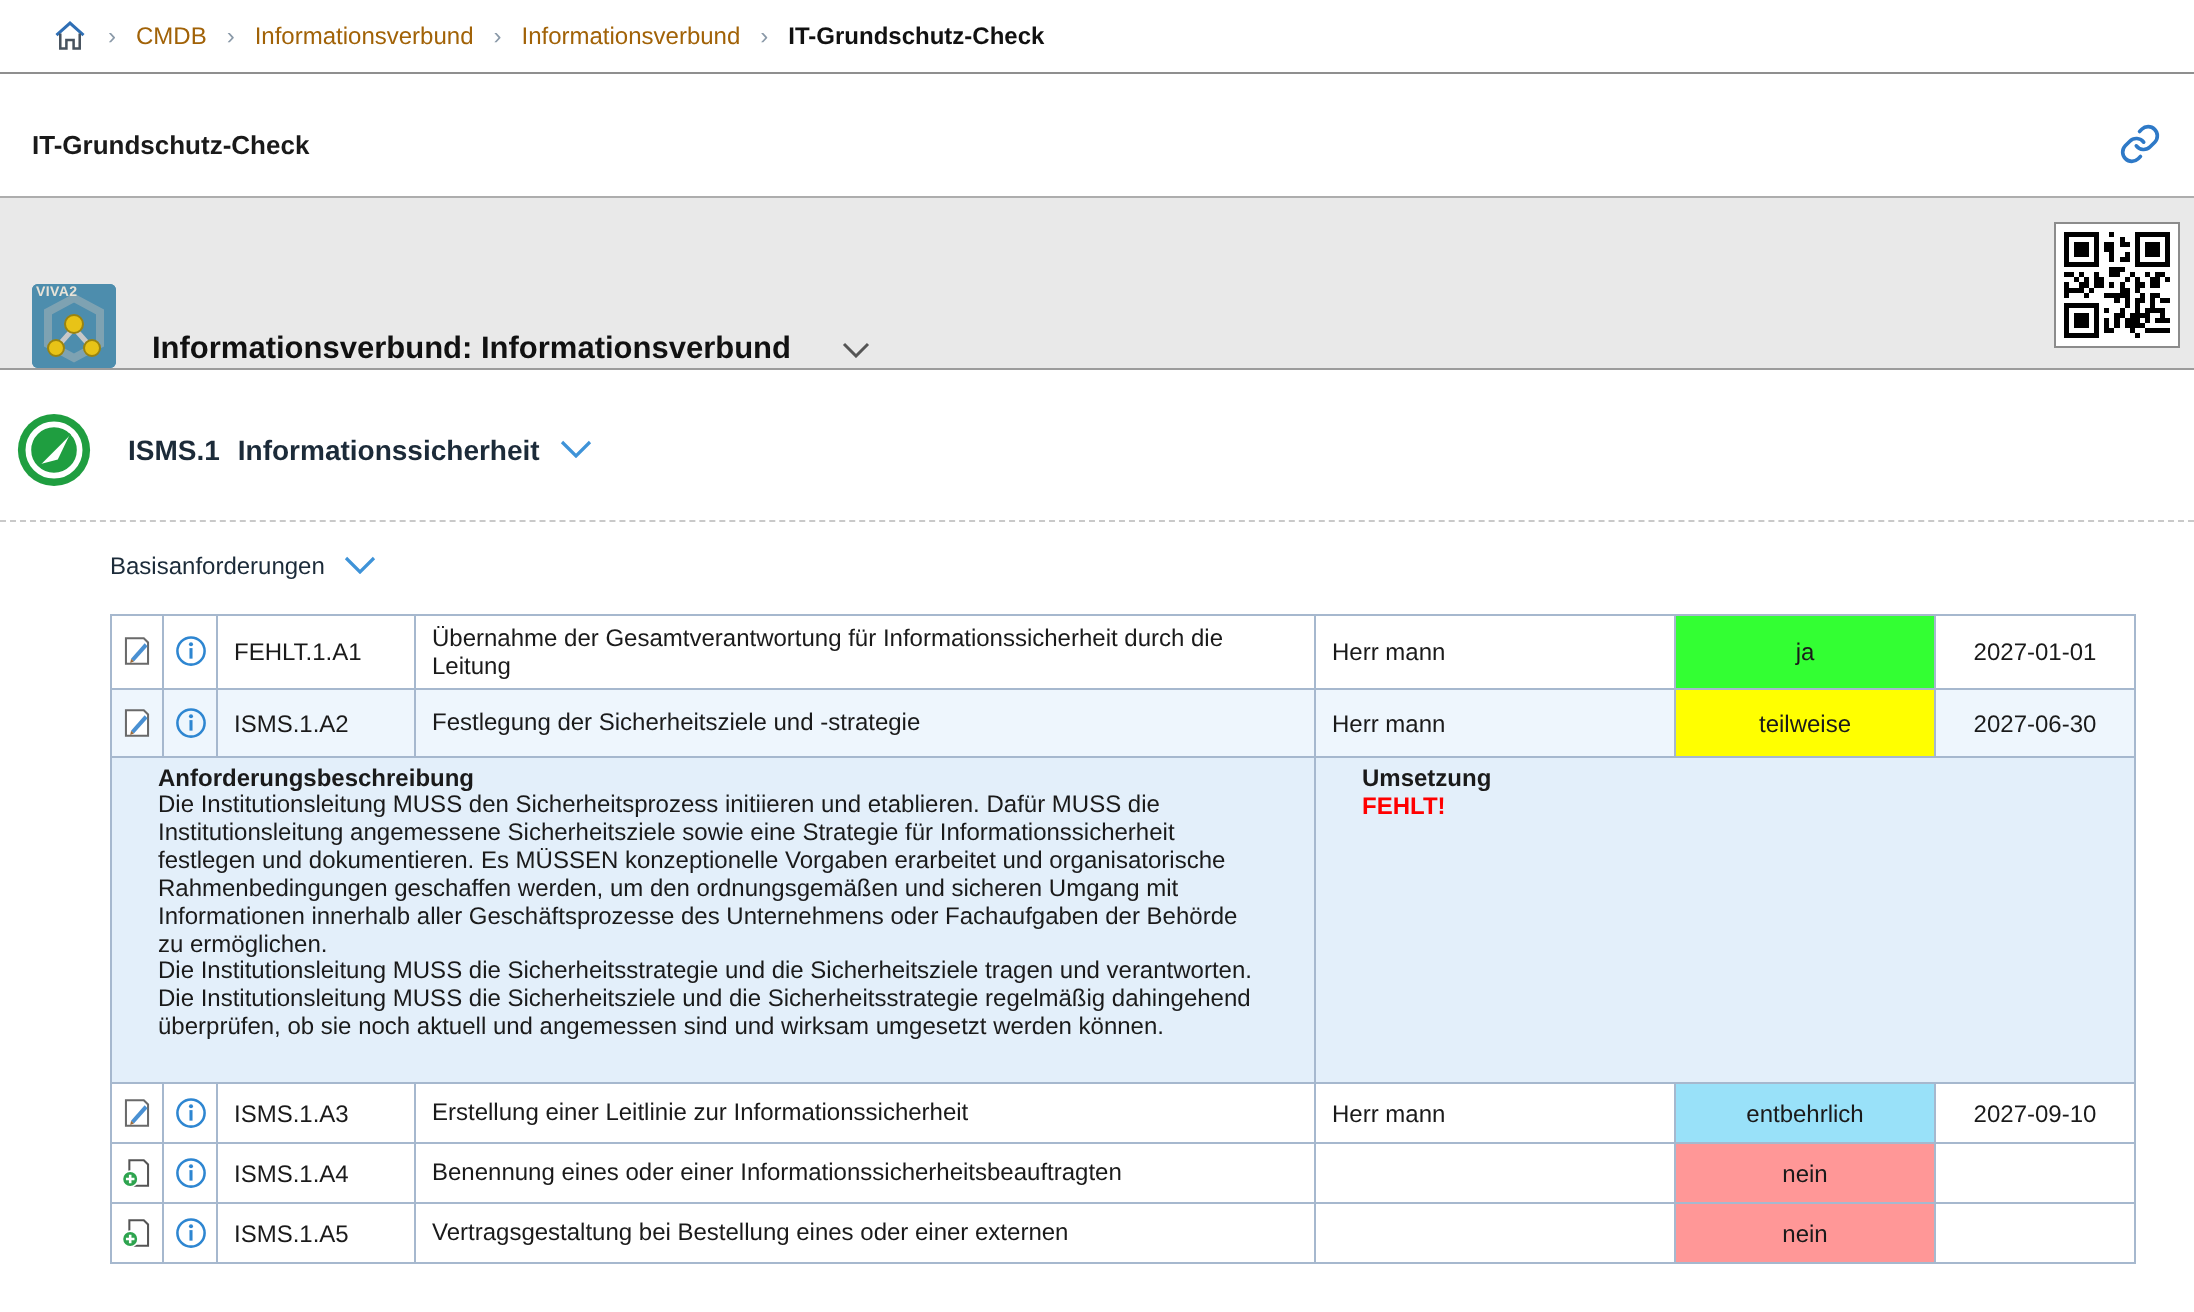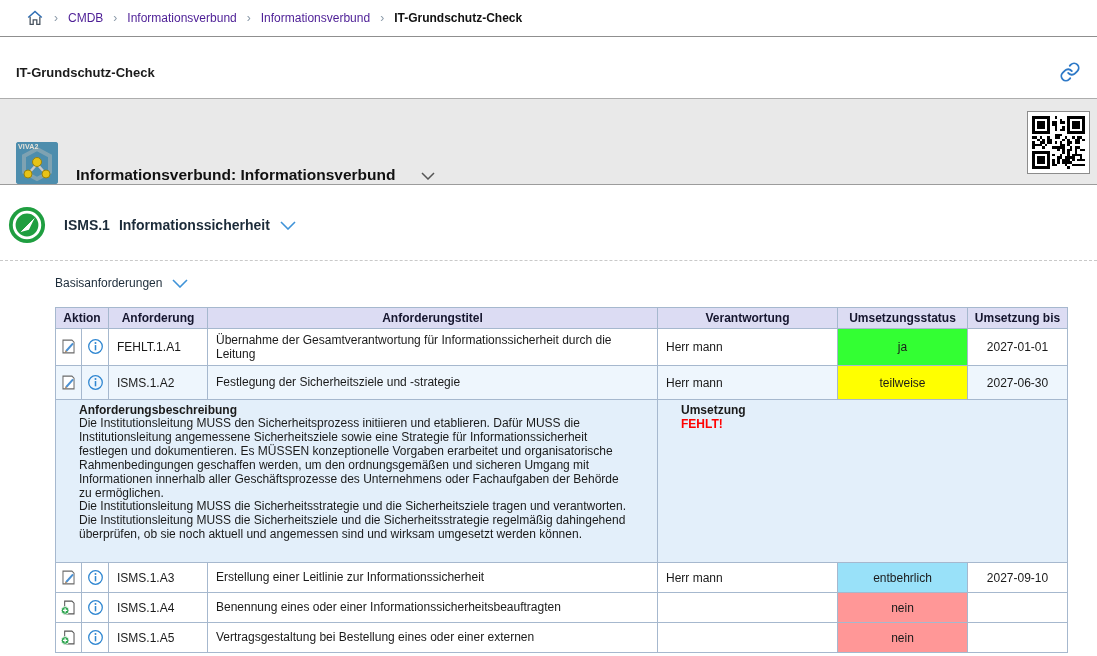--- a/index.html
+++ b/index.html
@@ -3,21 +3,21 @@
 <meta charset="utf-8">
 <style>
   * { margin:0; padding:0; box-sizing:border-box; }
   html,body { width:1097px; height:656px; overflow:hidden; background:#fff;
               font-family:"Liberation Sans", sans-serif; color:#1a1a1a; }
 
   
   .crumbbar { height:37px; display:flex; align-items:center; padding-left:26px;
               border-bottom:1px solid #8f8f8f; background:#fff; }
   .crumbbar .sep { color:#8a99a8; margin:0 10px; font-size:12px; }
-  .crumb { font-size:12px; color:#4c1d95; text-decoration:none; cursor:pointer; }
+  .crumb { font-size:12px; color:#a16207; text-decoration:none; cursor:pointer; }
   .crumb.current { font-weight:bold; color:#111; }
   .home-ic { width:18px; height:18px; display:inline-block; cursor:pointer; }
 
   
   .titlebar { position:relative; height:61px; background:#fff; }
   .page-title { position:absolute; left:16px; top:28px; font-size:13px; font-weight:bold; }
   .link-ic { position:absolute; right:16px; top:24px; width:22px; height:22px; cursor:pointer; }
 
   
   .banner { position:relative; height:87px; background:#e9e9e9;
@@ -362,28 +362,20 @@
   <colgroup>
     <col style="width:26px">
       <col style="width:27px">
       <col style="width:99px">
       <col style="width:450px">
     <col style="width:180px">
       <col style="width:130px">
       <col style="width:100px">
   </colgroup>
   <tbody>
-      <tr>
-    <th colspan="2">Aktion</th>
-    <th>Anforderung</th>
-    <th>Anforderungstitel</th>
-    <th>Verantwortung</th>
-    <th>Umsetzungsstatus</th>
-    <th>Umsetzung bis</th>
-  </tr>
 
   <tr style="height:37px;">
     <td class="c-act"><span class="actbtn">
       <svg viewBox="0 0 20 20" width="17" height="17">
               <path d="M3.5 2.5 H14 L16.5 5 V17.5 H3.5 Z" fill="#fff" stroke="#6a6a6a" stroke-width="1.2"></path>
               <path d="M6.5 14.5 L14.5 5.5 L16.2 7.2 L8.2 16.2 Z" fill="#4a90d2"></path>
               <path d="M6.5 14.5 L6 17 L8.2 16.2 Z" fill="#9b6b3c"></path>
             </svg></span></td>
     <td class="c-act"><span class="actbtn">
       <svg viewBox="0 0 20 20" width="17" height="17">

